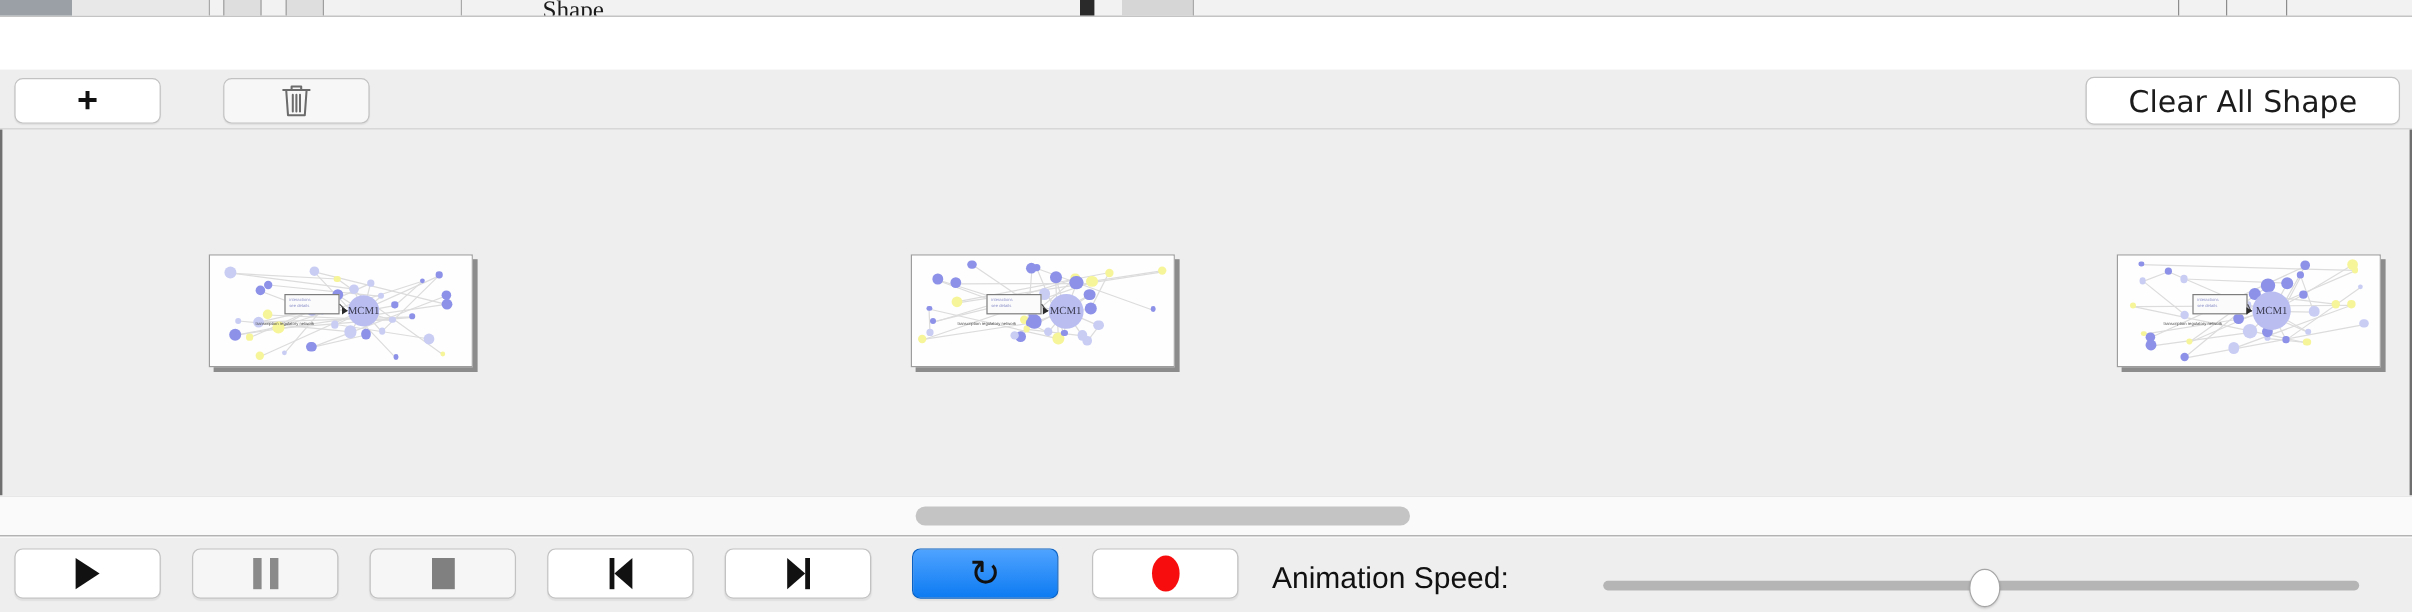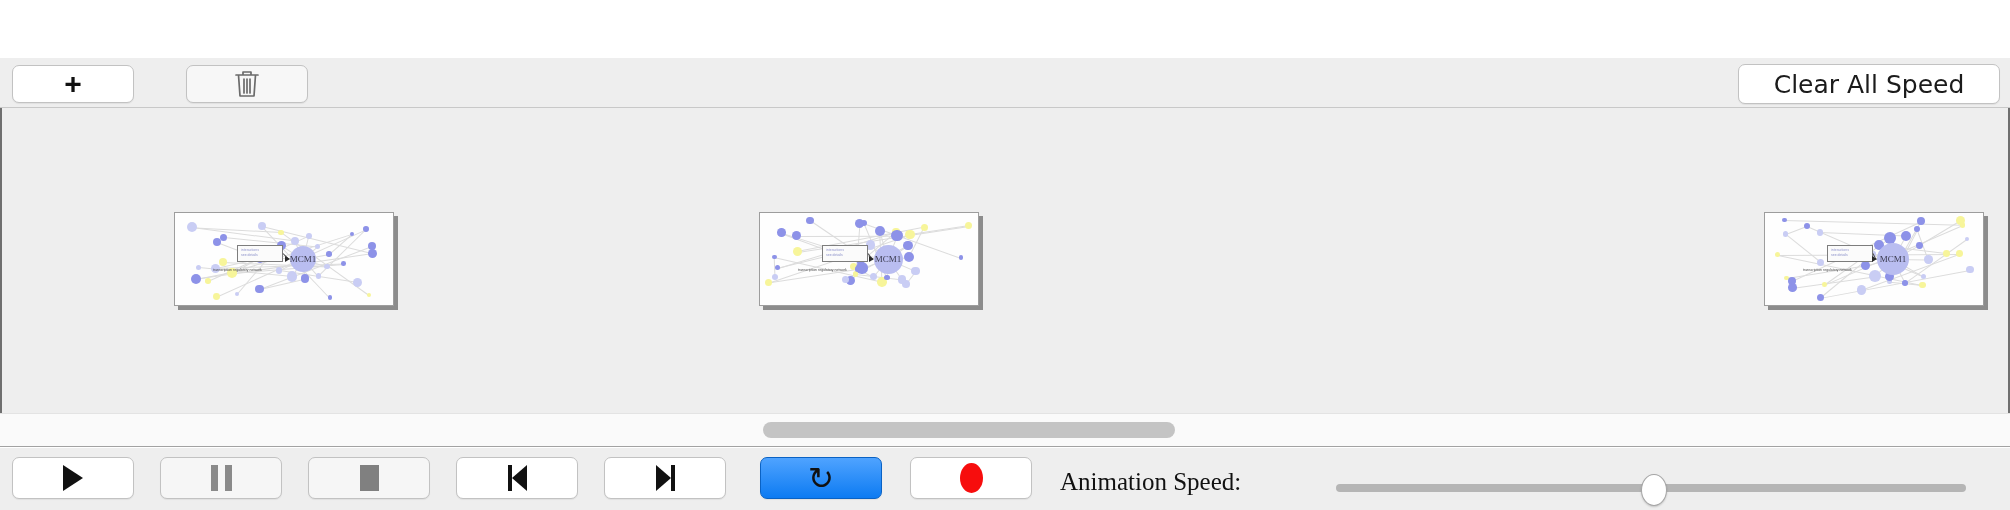--- a/index.html
+++ b/index.html
@@ -153,49 +153,62 @@
   .gl-prev i { display:block; width:4px; height:26px; background:#111; }
   .gl-prev b { display:block; width:0;height:0;border-right:15px solid #111;border-top:13px solid transparent;border-bottom:13px solid transparent; }
   .gl-next b { display:block; width:0;height:0;border-left:15px solid #111;border-top:13px solid transparent;border-bottom:13px solid transparent; }
   .gl-next i { display:block; width:4px; height:26px; background:#111; }
   .gl-loop { font-size: 31px; color: #111; line-height: 1; font-family: "DejaVu Sans", sans-serif; }
   .gl-rec  { width: 23px; height: 30px; border-radius: 50%; background: #f70d0d; }
 
   .speed-label {
     position: absolute; top: 20px; left: 1060px;
     font-size: 25px; color: #111;
-    font-family: Liberation Serif, serif; white-space: nowrap;
+    font-family: Liberation Sans, sans-serif; white-space: nowrap;
   }
   .slider-track {
     position: absolute; top: 36px; left: 1336px; width: 630px; height: 8px;
     background: #b5b5b5; border-radius: 4px;
   }
   .slider-knob {
     position: absolute; top: 26px; left: 1641px; width: 26px; height: 32px;
     background: #ffffff; border: 1px solid #a5a5a5; border-radius: 50%;
     box-shadow: 0 1px 2px rgba(0,0,0,0.18);
   }
 </style>
 </head>
 <body>
 
 <div id="root">
 
+  <div class="bg-strip">
+    <div class="bg-dark" style="left:0;width:60px;"></div>
+    <div class="bg-chunk" style="left:60px;width:115px;"></div>
+    <div class="bg-tab" style="left:186px;"></div>
+    <div class="bg-tab" style="left:238px;"></div>
+    <div class="bg-chunk" style="left:300px;width:85px;background:#f0f0f0;"></div>
+    <div class="bg-word" style="left:452px;">Shape</div>
+    <div class="bg-dark" style="left:900px;width:12px;background:#2a2a2a;"></div>
+    <div class="bg-chunk" style="left:935px;width:60px;background:#d6d6d6;"></div>
+    <div class="bg-arrowline" style="left:1815px;"></div>
+    <div class="bg-arrowline" style="left:1855px;"></div>
+    <div class="bg-arrowline" style="left:1905px;"></div>
+  </div>
 
 
   <div class="toolbar">
     <div class="btn btn-add">
       <span class="plus-glyph">+</span>
     </div>
     <div class="btn btn-del">
       <svg width="26" height="30" viewBox="0 0 26 30">
         <path d="M2 6 h22 M9 6 V3 h8 v3 M4.5 6 l1.5 21 h14 l1.5 -21 M10 10 v14 M13 10 v14 M16 10 v14" fill="none" stroke="#6b6b6b" stroke-width="1.7" stroke-linecap="round" stroke-linejoin="round"></path>
       </svg>
     </div>
-    <div class="btn btn-clear">Clear All Speed</div>
+    <div class="btn btn-clear">Clear All Shape</div>
   </div>
 
   <div class="timeline">
     <div id="frames-host">
         <div class="frame" style="left: 172px; top: 104px; width: 220px; height: 94px;">
           <div class="frame-canvas">
             <div class="ed" style="left: 128px; top: 46px; width: 25.0542px; transform: rotate(0.300856rad);"></div>
             <div class="ed" style="left: 128px; top: 46px; width: 22.8475px; transform: rotate(0.841522rad);"></div>
             <div class="ed" style="left: 128px; top: 46px; width: 19.6465px; transform: rotate(1.47863rad);"></div>
             <div class="ed" style="left: 128px; top: 46px; width: 20.4492px; transform: rotate(2.13424rad);"></div>

